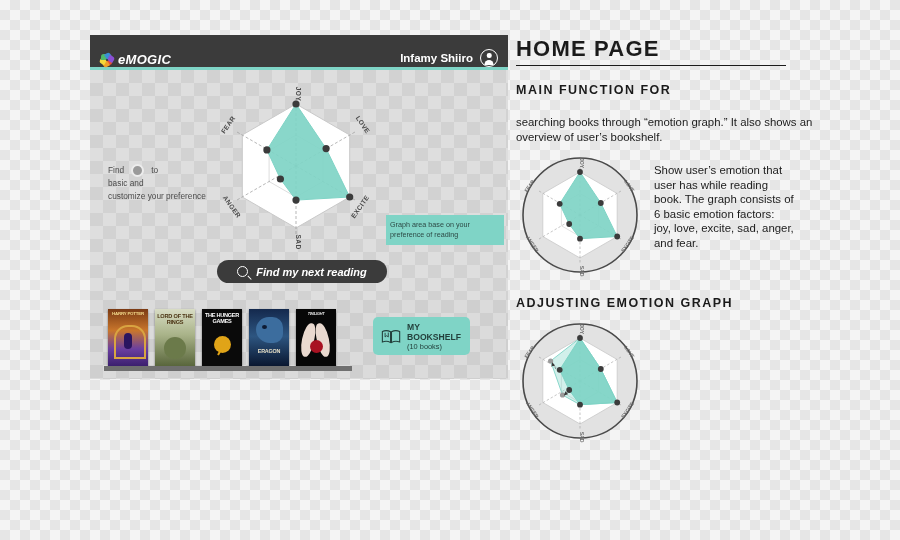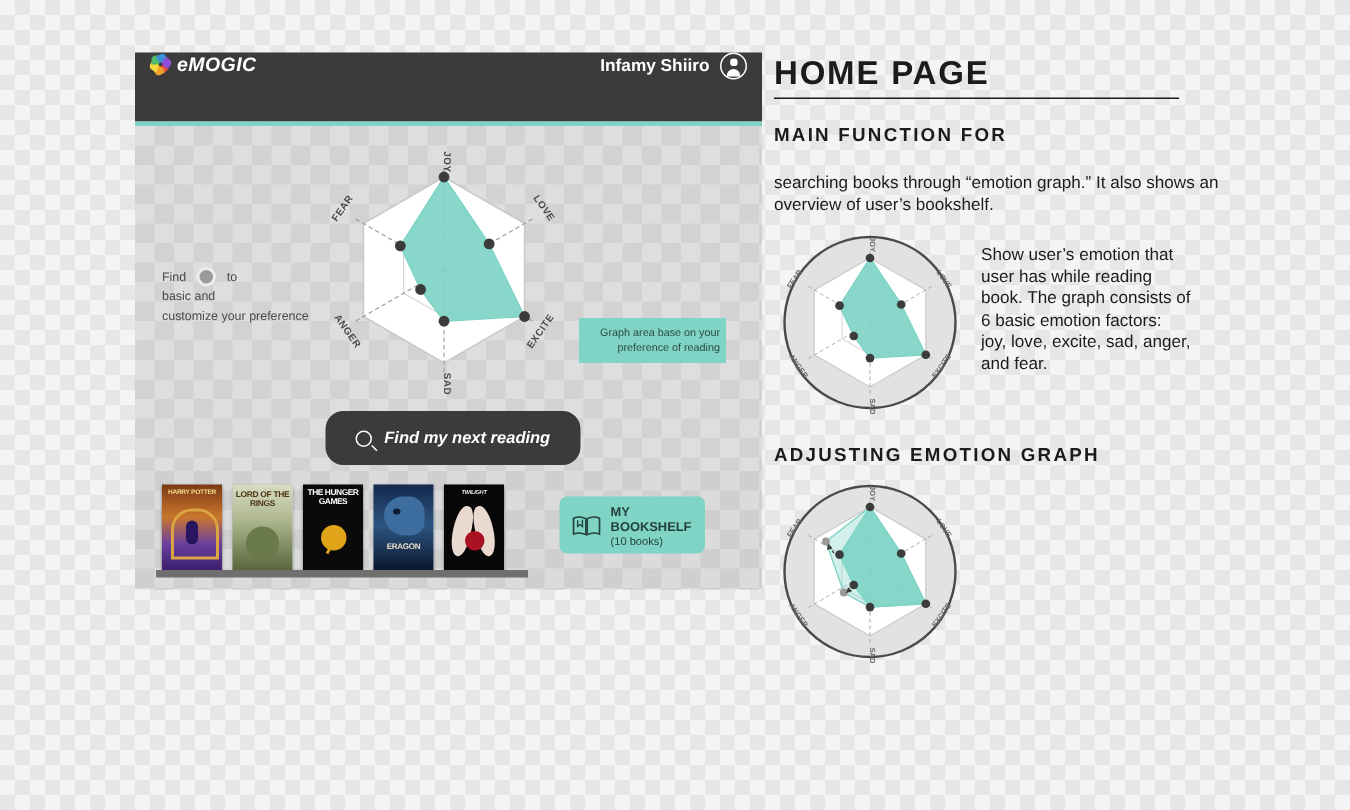--- a/index.html
+++ b/index.html
@@ -15,21 +15,21 @@
     overflow:hidden;
     position:relative;
   }
 
   
   #app-window{
     position:absolute;left:90px;top:35px;width:418px;height:312px;
     background:#dcdcdc;
   }
   #app-topbar{
-    height:46px;background:#3b3b3b;display:flex;align-items:flex-start;
+    height:32px;background:#3b3b3b;display:flex;align-items:flex-end;
     padding:0 10px;box-sizing:border-box;
   }
   #app-topbar .brand{display:flex;align-items:center;gap:5px;}
   .pinwheel{width:13px;height:13px;position:relative;flex:0 0 auto;}
   .pinwheel span{
     position:absolute;left:50%;top:50%;width:5.5px;height:5.5px;
     border-radius:50% 0 50% 0;transform-origin:0 0;
   }
   .logo-text{
     color:#fff;font-size:13px;font-weight:bold;font-style:italic;
@@ -55,27 +55,27 @@
   #drag-hint{
     position:absolute;left:18px;top:94px;width:118px;
     font-size:8.3px;color:#4a4a4a;line-height:12.5px;
   }
   #drag-hint .dotline{display:flex;align-items:center;gap:7px;}
   .handle-dot{
     width:13px;height:13px;border-radius:50%;background:#9a9a9a;
     border:2px solid #ececec;box-sizing:border-box;
   }
   #tooltip-graph{
-    position:absolute;left:296px;top:128px;width:98px;
+    position:absolute;left:296px;top:145px;width:118px;
     background:#7fd4c6;color:#2d4a46;font-size:7.2px;line-height:10px;
-    text-align:right;padding:5px 4px;box-sizing:border-box;
+    text-align:left;padding:5px 4px;box-sizing:border-box;
   }
   #radar-main{position:absolute;left:116px;top:6px;}
   #btn-find{
-    position:absolute;left:127px;top:190px;width:170px;height:36px;
+    position:absolute;left:127px;top:190px;width:170px;height:23px;
     background:#3b3b3b;border-radius:12px;display:flex;align-items:center;
     justify-content:center;gap:8px;cursor:pointer;
   }
   #btn-find .lbl{color:#fff;font-size:11px;font-weight:bold;font-style:italic;}
   .mag{width:9px;height:9px;border:1.4px solid #fff;border-radius:50%;position:relative;}
   .mag::after{content:"";position:absolute;right:-4px;bottom:-2.5px;width:4.5px;height:1.4px;
     background:#fff;transform:rotate(45deg);}
 
   #shelf-area{
     position:relative;height:79px;

